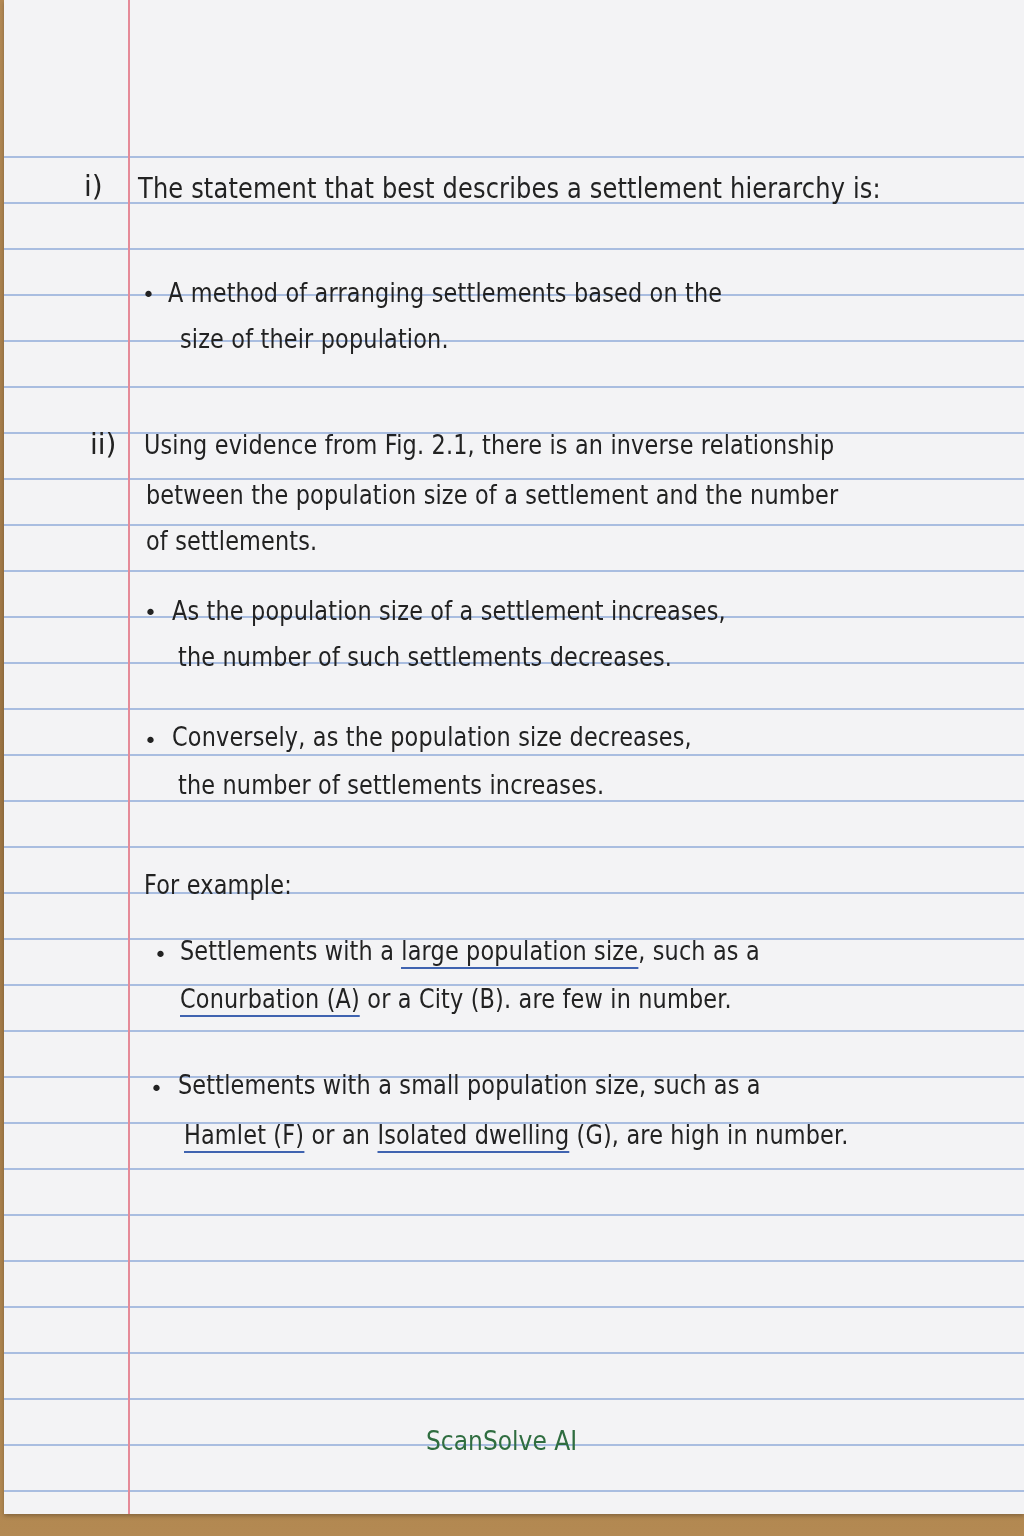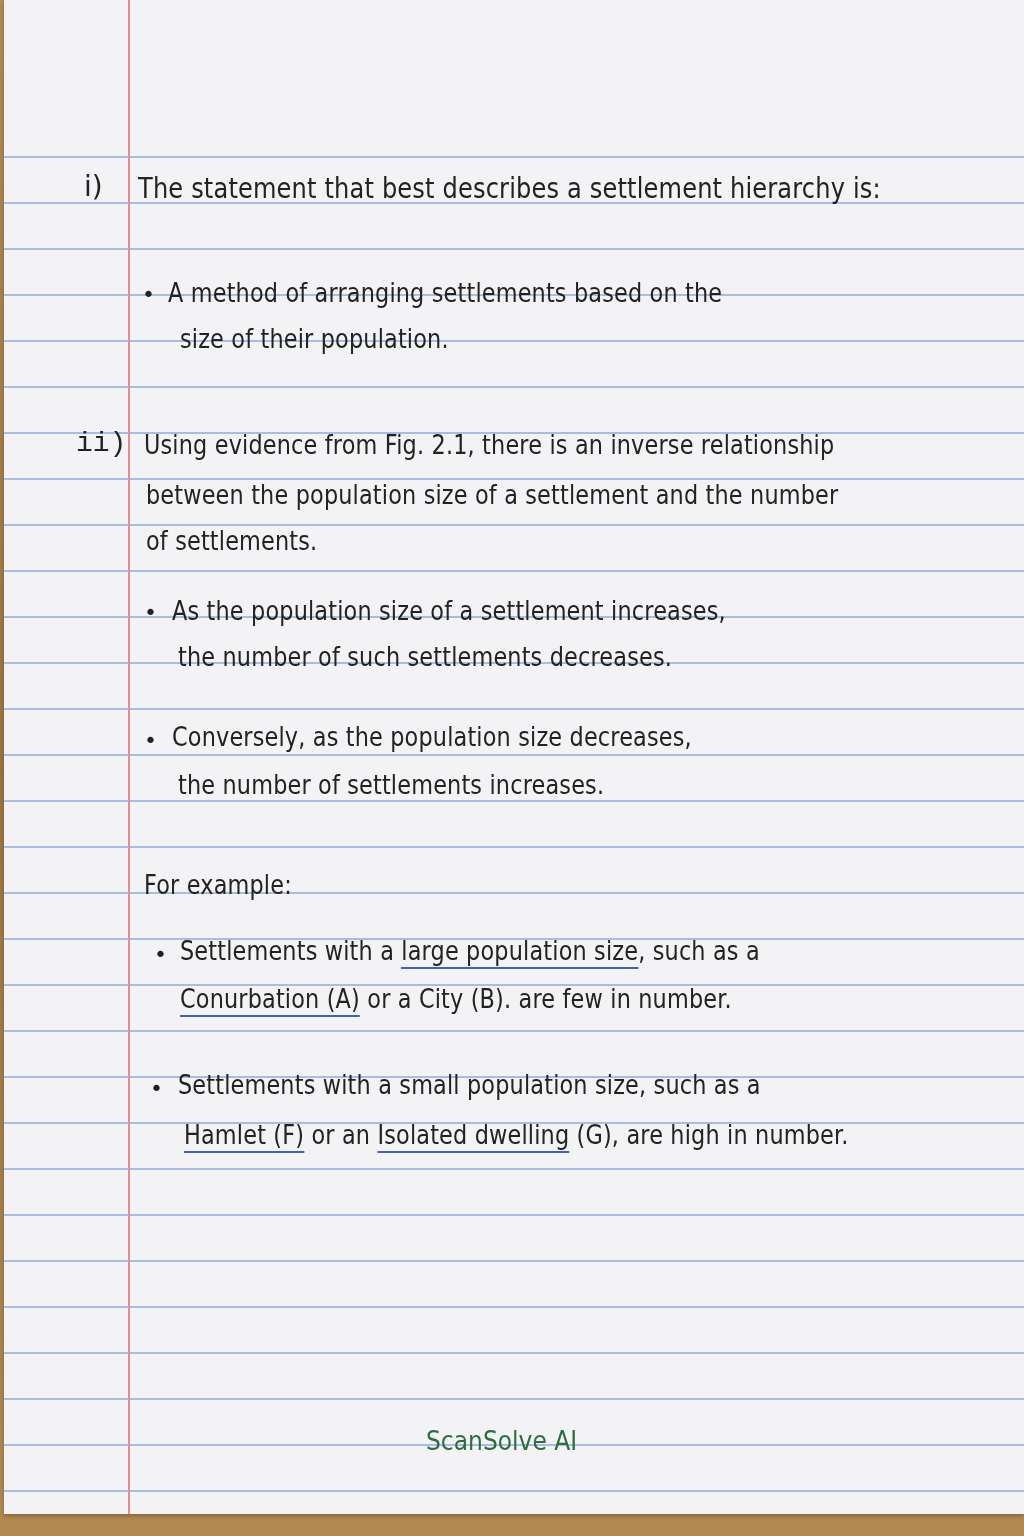--- a/index.html
+++ b/index.html
@@ -94,21 +94,21 @@
 <div class="paper">
   <div class="margin-line"></div>
 
   <div class="label" style="left:80px; top:170px;">i)</div>
   <div class="hw" style="left:134px; top:172px; font-size:28px;">The statement that best describes a settlement hierarchy is:</div>
 
   <div class="bullet" style="left:138px; top:282px;">•</div>
   <div class="hw" style="left:164px; top:278px;">A method of arranging settlements based on the</div>
   <div class="hw" style="left:176px; top:324px;">size of their population.</div>
 
-  <div class="label" style="left:72px; top:428px;font-family:Liberation Mono, monospace;">ii)</div>
+  <div class="label" style="left:86px; top:428px;">ii)</div>
   <div class="hw" style="left:140px; top:430px;">Using evidence from Fig. 2.1, there is an  inverse relationship</div>
   <div class="hw" style="left:142px; top:480px;">between the population size of a settlement and the number</div>
   <div class="hw" style="left:142px; top:526px;">of settlements.</div>
 
   <div class="bullet" style="left:140px; top:600px;">•</div>
   <div class="hw" style="left:168px; top:596px;">As the population size of a settlement increases,</div>
   <div class="hw" style="left:174px; top:642px;">the number of such settlements decreases.</div>
 
   <div class="bullet" style="left:140px; top:728px;">•</div>
   <div class="hw" style="left:168px; top:722px;">Conversely, as the population size decreases,</div>

